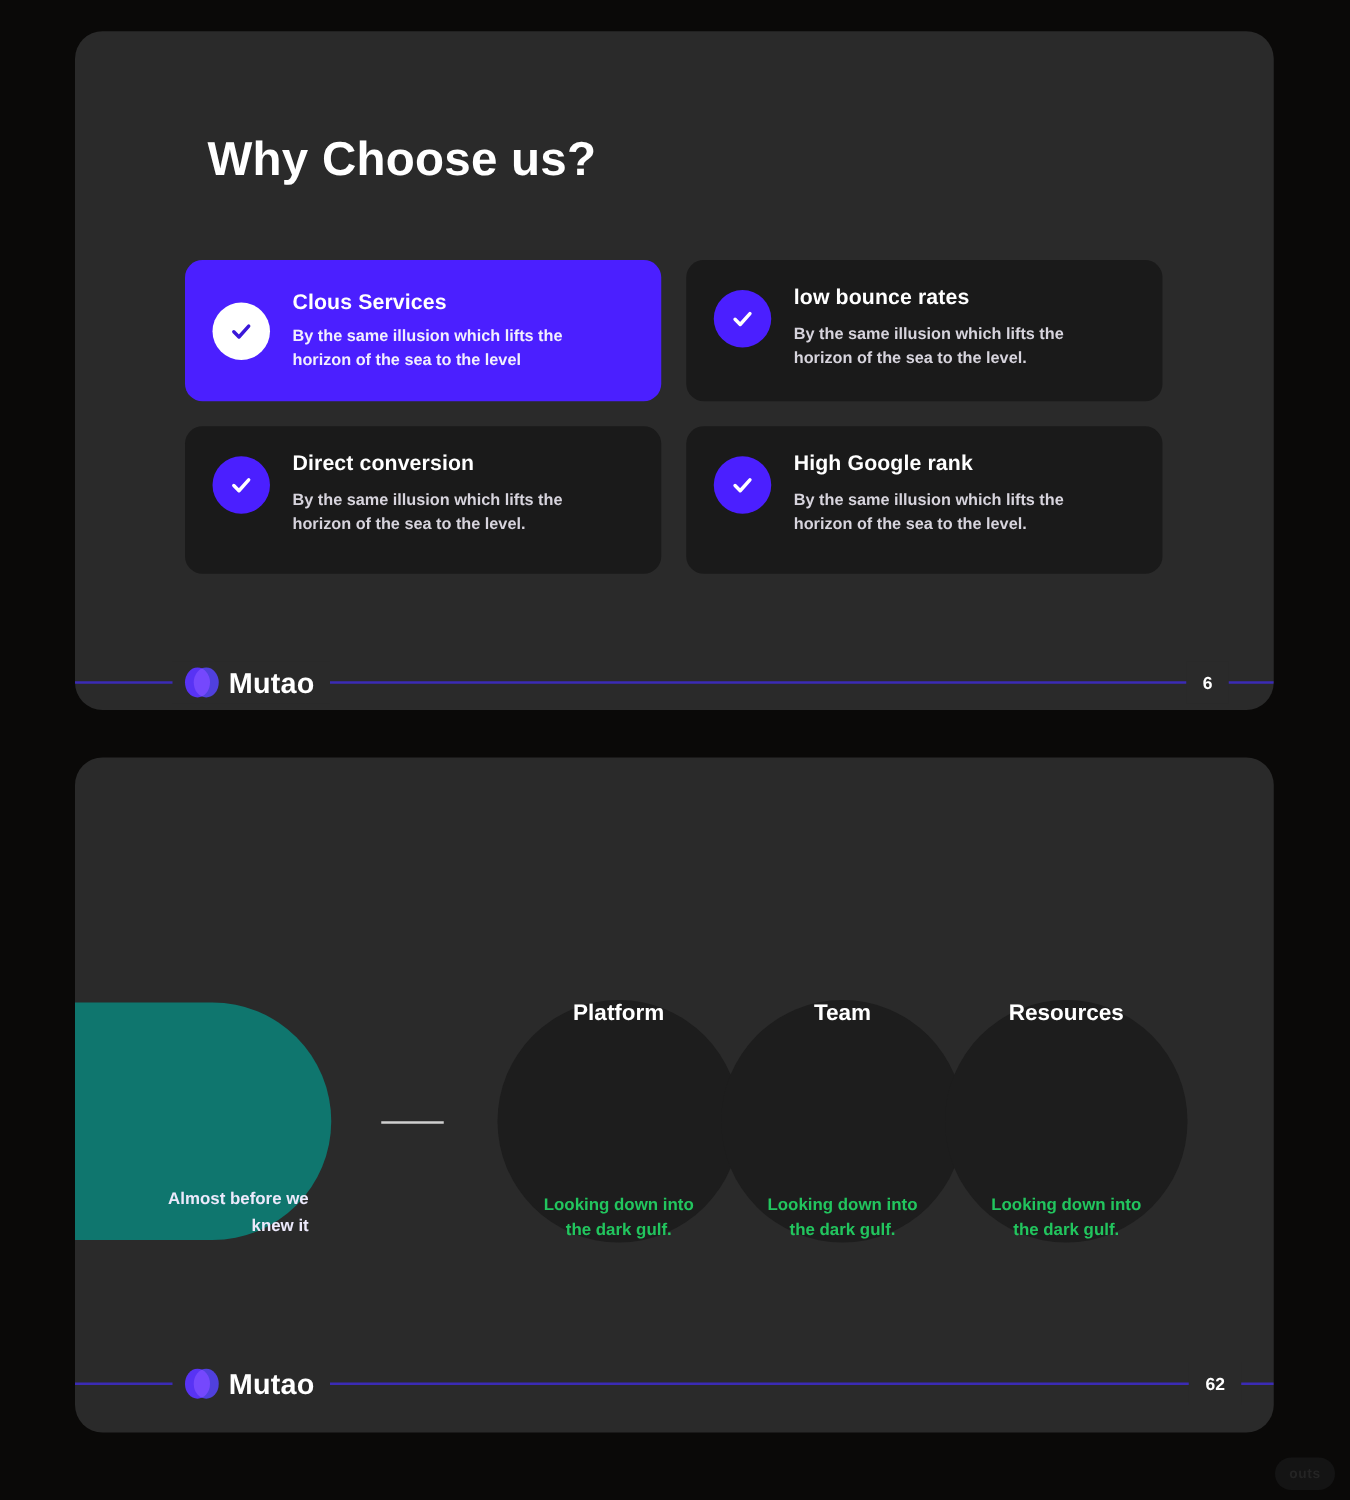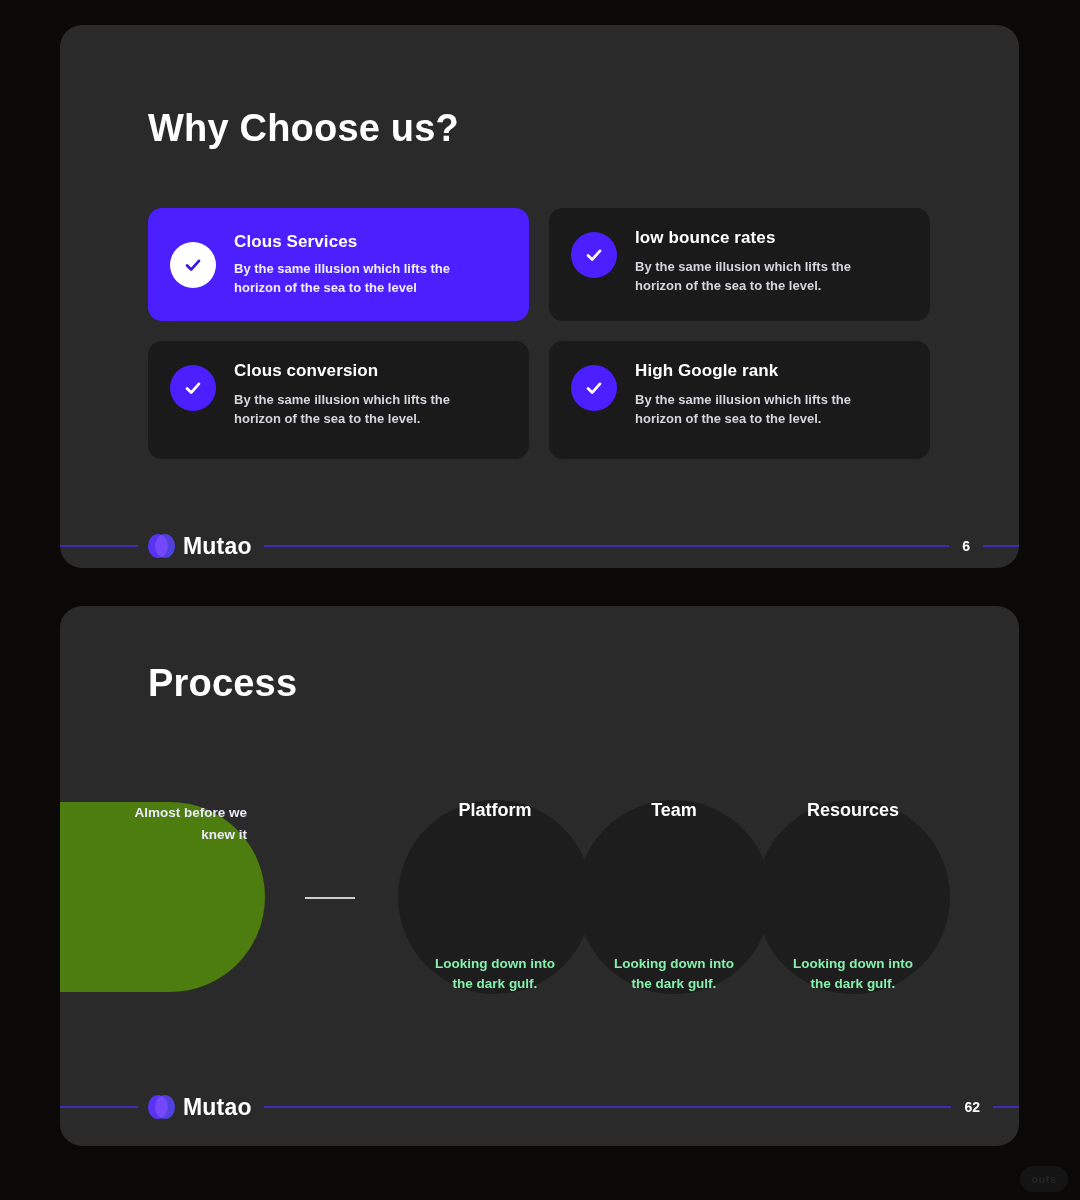--- a/index.html
+++ b/index.html
@@ -33,21 +33,21 @@
 
   
   .slide-title {
     position: absolute;
     left: 88px;
     color: #ffffff;
     font-size: 38px;
     font-weight: 700;
     letter-spacing: 0.2px;
   }
-  #why-title { top: 82px; }
+  #why-title { top: 82px; margin-left: 18px; }
   #process-title { top: 662px; }
 
   
   .card-grid {
     position: absolute;
     left: 88px;
     top: 183px;
     width: 782px;
     display: grid;
     grid-template-columns: 381px 381px;
@@ -114,24 +114,24 @@
     width: 1080px;
     height: 190px;
   }
 
   .blob {
     position: absolute;
     left: -5px;
     top: 0;
     width: 210px;
     height: 190px;
-    background: #4d7c0f;
+    background: #0f766e;
     border-radius: 0 100px 100px 0;
     display: flex;
-    align-items: flex-start;
+    align-items: flex-end;
     justify-content: flex-end;
   }
   .blob-text {
     color: #ece9fb;
     font-size: 13.5px;
     font-weight: 700;
     line-height: 1.62;
     text-align: right;
     padding-right: 18px;
     max-width: 132px;
@@ -170,21 +170,21 @@
   .proc-circle:nth-child(2) { left: 179px; }
   .proc-circle:nth-child(3) { left: 358px; }
 
   .proc-title {
     color: #ffffff;
     font-size: 18px;
     font-weight: 700;
     margin-bottom: 11px;
   }
   .proc-desc {
-    color: #86efac;
+    color: #22c55e;
     font-size: 13.5px;
     font-weight: 700;
     line-height: 1.5;
     max-width: 130px;
   }
 
   
   .footer {
     position: absolute;
     left: 0;
@@ -299,21 +299,21 @@
         </div>
       </div>
 
       <div class="feature-card">
         <span class="check-badge">
           <svg width="22" height="22" viewBox="0 0 24 24" fill="none">
             <path class="tick" d="M5.5 12.5 L10 17 L18.5 7.5" stroke-width="3" stroke-linecap="round" stroke-linejoin="round"></path>
           </svg>
         </span>
         <div class="card-body">
-          <div class="card-title">Clous conversion</div>
+          <div class="card-title">Direct conversion</div>
           <div class="card-desc">By the same illusion which lifts the horizon of the sea to the level.</div>
         </div>
       </div>
 
       <div class="feature-card">
         <span class="check-badge">
           <svg width="22" height="22" viewBox="0 0 24 24" fill="none">
             <path class="tick" d="M5.5 12.5 L10 17 L18.5 7.5" stroke-width="3" stroke-linecap="round" stroke-linejoin="round"></path>
           </svg>
         </span>
@@ -334,21 +334,20 @@
         </span>
         <span class="brand-name">Mutao</span>
       </div>
       <div class="footer-page">6</div>
     </div>
 
   </section>
 
   <section class="slide" id="slide-process">
 
-    <h1 class="slide-title" id="process-title" style="top:56px; left:88px;">Process</h1>
 
     <div class="process-row" style="top:196px; left:0; width:959px;">
 
       <div class="blob">
         <div class="blob-text">Almost before we knew it</div>
       </div>
 
       <div class="connector"></div>
 
       <div class="circle-stack">

